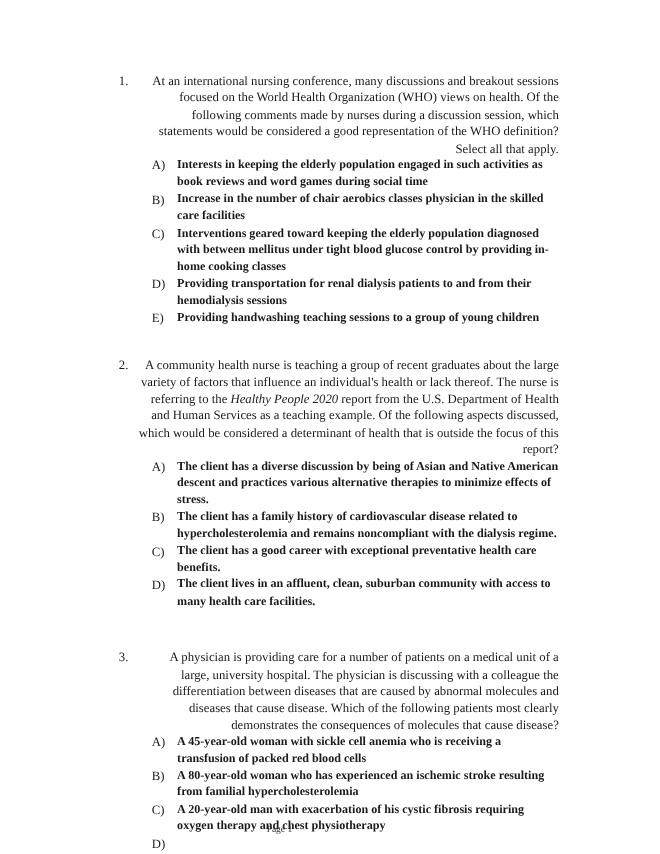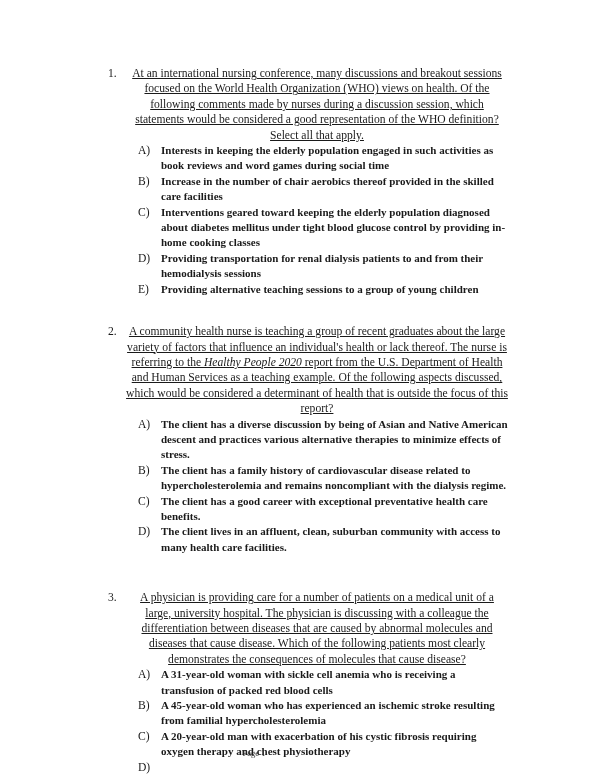--- a/index.html
+++ b/index.html
@@ -41,23 +41,22 @@
     width: 18px;
     flex: 0 0 18px;
     font-size: 11.6px;
     line-height: 15.4px;
     text-align: left;
   }
   .q-stem {
     flex: 1 1 auto;
     font-size: 11.6px;
     line-height: 15.4px;
-    text-align: center;
+    text-align: right;
     hyphens: none;
-    text-decoration: underline;
   }
   .options {
     margin-top: 0px;
     padding-left: 30px;
   }
   .option-row {
     display: flex;
     align-items: flex-start;
   }
   .opt-letter {
@@ -100,33 +99,33 @@
         <div class="q-num">1.</div>
         <div class="q-stem">At an international nursing conference, many discussions and breakout sessions focused on the World Health Organization (WHO) views on health. Of the following comments made by nurses during a discussion session, which statements would be considered a good representation of the WHO definition? Select all that apply.</div>
       </div>
       <div class="options">
         <div class="option-row">
           <div class="opt-letter">A)</div>
           <div class="opt-text">Interests in keeping the elderly population engaged in such activities as book reviews and word games during social time</div>
         </div>
         <div class="option-row">
           <div class="opt-letter">B)</div>
-          <div class="opt-text">Increase in the number of chair aerobics thereof provided in the skilled care facilities</div>
+          <div class="opt-text">Increase in the number of chair aerobics classes physician in the skilled care facilities</div>
         </div>
         <div class="option-row">
           <div class="opt-letter">C)</div>
-          <div class="opt-text">Interventions geared toward keeping the elderly population diagnosed about diabetes mellitus under tight blood glucose control by providing in-home cooking classes</div>
+          <div class="opt-text">Interventions geared toward keeping the elderly population diagnosed with between mellitus under tight blood glucose control by providing in-home cooking classes</div>
         </div>
         <div class="option-row">
           <div class="opt-letter">D)</div>
           <div class="opt-text">Providing transportation for renal dialysis patients to and from their hemodialysis sessions</div>
         </div>
         <div class="option-row">
           <div class="opt-letter">E)</div>
-          <div class="opt-text">Providing alternative teaching sessions to a group of young children</div>
+          <div class="opt-text">Providing handwashing teaching sessions to a group of young children</div>
         </div>
       </div>
     </div>
 
     <div class="spacer-q2"></div>
 
     <div class="question-block">
       <div class="q-row">
         <div class="q-num">2.</div>
         <div class="q-stem"><span>A community health nurse is teaching a group of recent graduates about the large variety of factors that influence an individual's health or lack thereof. The nurse is referring to the </span><span class="italic">Healthy People 2020</span><span> report from the U.S. Department of Health and Human Services as a teaching example. Of the following aspects discussed, which would be considered a determinant of health that is outside the focus of this report?</span></div>
@@ -154,25 +153,25 @@
     <div class="spacer-q3"></div>
 
     <div class="question-block">
       <div class="q-row">
         <div class="q-num">3.</div>
         <div class="q-stem">A physician is providing care for a number of patients on a medical unit of a large, university hospital. The physician is discussing with a colleague the differentiation between diseases that are caused by abnormal molecules and diseases that cause disease. Which of the following patients most clearly demonstrates the consequences of molecules that cause disease?</div>
       </div>
       <div class="options">
         <div class="option-row">
           <div class="opt-letter">A)</div>
-          <div class="opt-text">A 31-year-old woman with sickle cell anemia who is receiving a transfusion of packed red blood cells</div>
+          <div class="opt-text">A 45-year-old woman with sickle cell anemia who is receiving a transfusion of packed red blood cells</div>
         </div>
         <div class="option-row">
           <div class="opt-letter">B)</div>
-          <div class="opt-text">A 45-year-old woman who has experienced an ischemic stroke resulting from familial hypercholesterolemia</div>
+          <div class="opt-text">A 80-year-old woman who has experienced an ischemic stroke resulting from familial hypercholesterolemia</div>
         </div>
         <div class="option-row">
           <div class="opt-letter">C)</div>
           <div class="opt-text">A 20-year-old man with exacerbation of his cystic fibrosis requiring oxygen therapy and chest physiotherapy</div>
         </div>
         <div class="option-row">
           <div class="opt-letter">D)</div>
           <div class="opt-text"></div>
         </div>
       </div>

